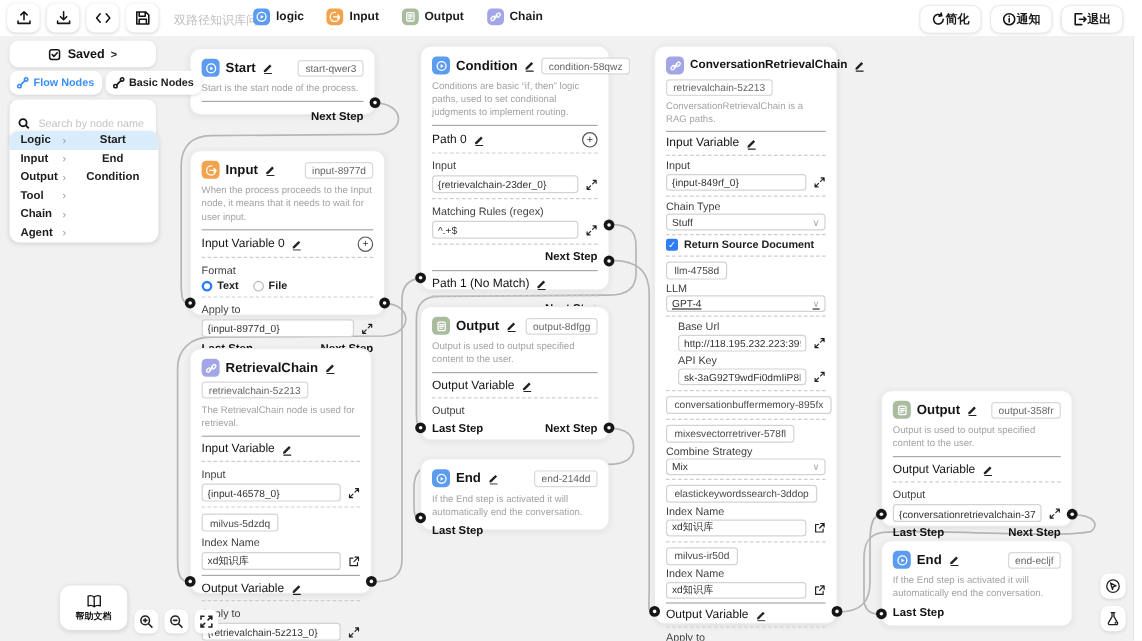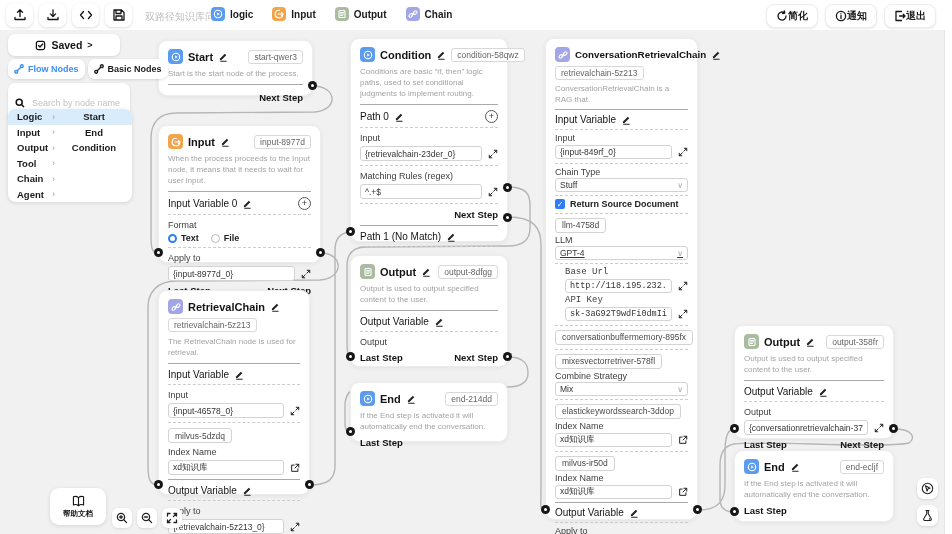--- a/index.html
+++ b/index.html
@@ -13,21 +13,21 @@
   .flow-title{position:absolute;left:145px;top:10px;font-size:10px;color:#bfbfbf;}
   .chips{position:absolute;left:211px;top:7px;display:flex;gap:19px;align-items:center;}
   .chip{display:flex;align-items:center;gap:5px;cursor:pointer;}
   .chip-ic{width:14px;height:14px;border-radius:4px;display:flex;align-items:center;justify-content:center;}
   .chip-lb{font-size:10px;font-weight:bold;color:#1c1c1c;}
   .tb-right{position:absolute;right:16px;top:4px;display:flex;gap:7px;}
   .pillbtn{height:22px;padding:0 9px;background:#fff;border:1px solid #ececec;border-radius:8px;box-shadow:0 1px 2px rgba(0,0,0,.08);display:flex;align-items:center;gap:0;font-size:10px;font-weight:bold;color:#1a1a1a;cursor:pointer;}
   .pillbtn svg{width:12px;height:12px;stroke:#141414;stroke-width:1.3;fill:none;stroke-linecap:round;stroke-linejoin:round;}
   .right-strip{position:absolute;right:0;top:0;width:7px;height:534px;background:#fff;border-left:1px solid #e6e6e6;z-index:4;}
   
-  .saved-btn{position:absolute;left:8px;top:34px;width:112px;height:22px;background:#fff;border-radius:7px;box-shadow:0 1px 3px rgba(0,0,0,.12);display:flex;align-items:center;justify-content:center;gap:5px;font-size:10.5px;font-weight:bold;color:#141414;cursor:pointer;z-index:6;}
+  .saved-btn{position:absolute;left:8px;top:34px;width:122px;height:22px;background:#fff;border-radius:7px;box-shadow:0 1px 3px rgba(0,0,0,.12);display:flex;align-items:center;justify-content:center;gap:5px;font-size:10.5px;font-weight:bold;color:#141414;cursor:pointer;z-index:6;}
   .saved-btn svg{width:11px;height:11px;stroke:#141414;stroke-width:1.4;fill:none;stroke-linecap:round;stroke-linejoin:round;}
   .tabs{position:absolute;left:8px;top:59px;display:flex;gap:3px;z-index:6;}
   .tab{height:20px;padding:0 6px;background:#fff;border-radius:7px;box-shadow:0 1px 3px rgba(0,0,0,.12);display:flex;align-items:center;gap:4px;font-size:9px;font-weight:bold;cursor:pointer;}
   .tab svg{width:10px;height:10px;fill:none;stroke-width:1.4;stroke-linecap:round;}
   .tab.active{color:#3a8ef6;}.tab.active svg{stroke:#3a8ef6;}
   .tab.idle{color:#1c1c1c;}.tab.idle svg{stroke:#1c1c1c;}
   .searchbox{position:absolute;left:8px;top:83px;width:122px;height:39px;background:#fff;border-radius:7px;box-shadow:0 1px 3px rgba(0,0,0,.12);display:flex;align-items:center;padding:0 7px;gap:5px;box-sizing:border-box;z-index:6;}
   .searchbox svg{width:10px;height:10px;stroke:#141414;stroke-width:1.5;fill:none;flex:none;}
   .searchbox input{border:none;outline:none;width:100%;font-size:9px;color:#333;font-family:inherit;background:transparent;}
   .searchbox input::placeholder{color:#c3c3c3;}
@@ -77,21 +77,21 @@
   .steprow{display:flex;justify-content:flex-end;font-weight:bold;font-size:9.5px;color:#141414;margin:2px 0;}
   .cbx{width:10px;height:10px;background:#2f7df6;border-radius:2px;color:#fff;font-size:8px;display:flex;align-items:center;justify-content:center;flex:none;cursor:pointer;}
   .cblabel{font-size:9px;font-weight:bold;color:#222;}
   .radio{width:9px;height:9px;border:1px solid #b9b9b9;border-radius:50%;box-sizing:border-box;flex:none;cursor:pointer;}
   .radio.on{border:2.8px solid #2f7df6;}
   .rlabel{font-size:9px;font-weight:bold;color:#222;margin-right:8px;}
   .port{position:absolute;width:9px;height:9px;background:#161616;border-radius:50%;z-index:3;cursor:pointer;}
   .port::after{content:"";position:absolute;left:3px;top:3px;width:3px;height:3px;background:#fff;border-radius:50%;}
   .pl{left:-5px;}.pr{right:-5px;}
   .pb{bottom:5.5px;}
-  .indent{margin-left:10px;display:flex;flex-direction:column;font-family:Liberation Mono, monospace;}
+  .indent{margin-left:10px;display:flex;flex-direction:column;}
   
   .compact .flabel{margin:1px 0;}
   .compact .ibox{height:14px;}
   .compact .ndesc{margin:3px 0 2px;}
   .compact .dashed{margin:2.5px 0;}
   .compact .badge{margin:1.5px 0;}
   .compact .hr{margin:2px 0 3px;}
 </style>
 </head>
 <body>
@@ -527,21 +527,21 @@
             <rect x="5.1" y="2.3" width="4" height="2.6" rx="1.3" transform="rotate(-45 7.1 3.6)"></rect>
           </svg>
         </span>
       <span class="ntitle sm">ConversationRetrievalChain</span>
       <svg class="pi" viewBox="0 0 12 12">
           <path d="M2.5 7.8 L8.2 2.1 L9.9 3.8 L4.2 9.5 L2.2 9.8 Z"></path>
           <rect x="2.5" y="10.6" width="8" height="1.1" rx=".5"></rect>
         </svg>
     </div>
     <span class="nid block">retrievalchain-5z213</span>
-    <div class="ndesc">ConversationRetrievalChain is a RAG that.</div>
+    <div class="ndesc">ConversationRetrievalChain is a RAG paths.</div>
     <div class="hr"></div>
     <div class="sect">
       <span>Input Variable</span>
       <svg class="pi" viewBox="0 0 12 12">
           <path d="M2.5 7.8 L8.2 2.1 L9.9 3.8 L4.2 9.5 L2.2 9.8 Z"></path>
           <rect x="2.5" y="10.6" width="8" height="1.1" rx=".5"></rect>
         </svg>
     </div>
     <div class="dashed"></div>
     <div class="flabel">Input</div>

